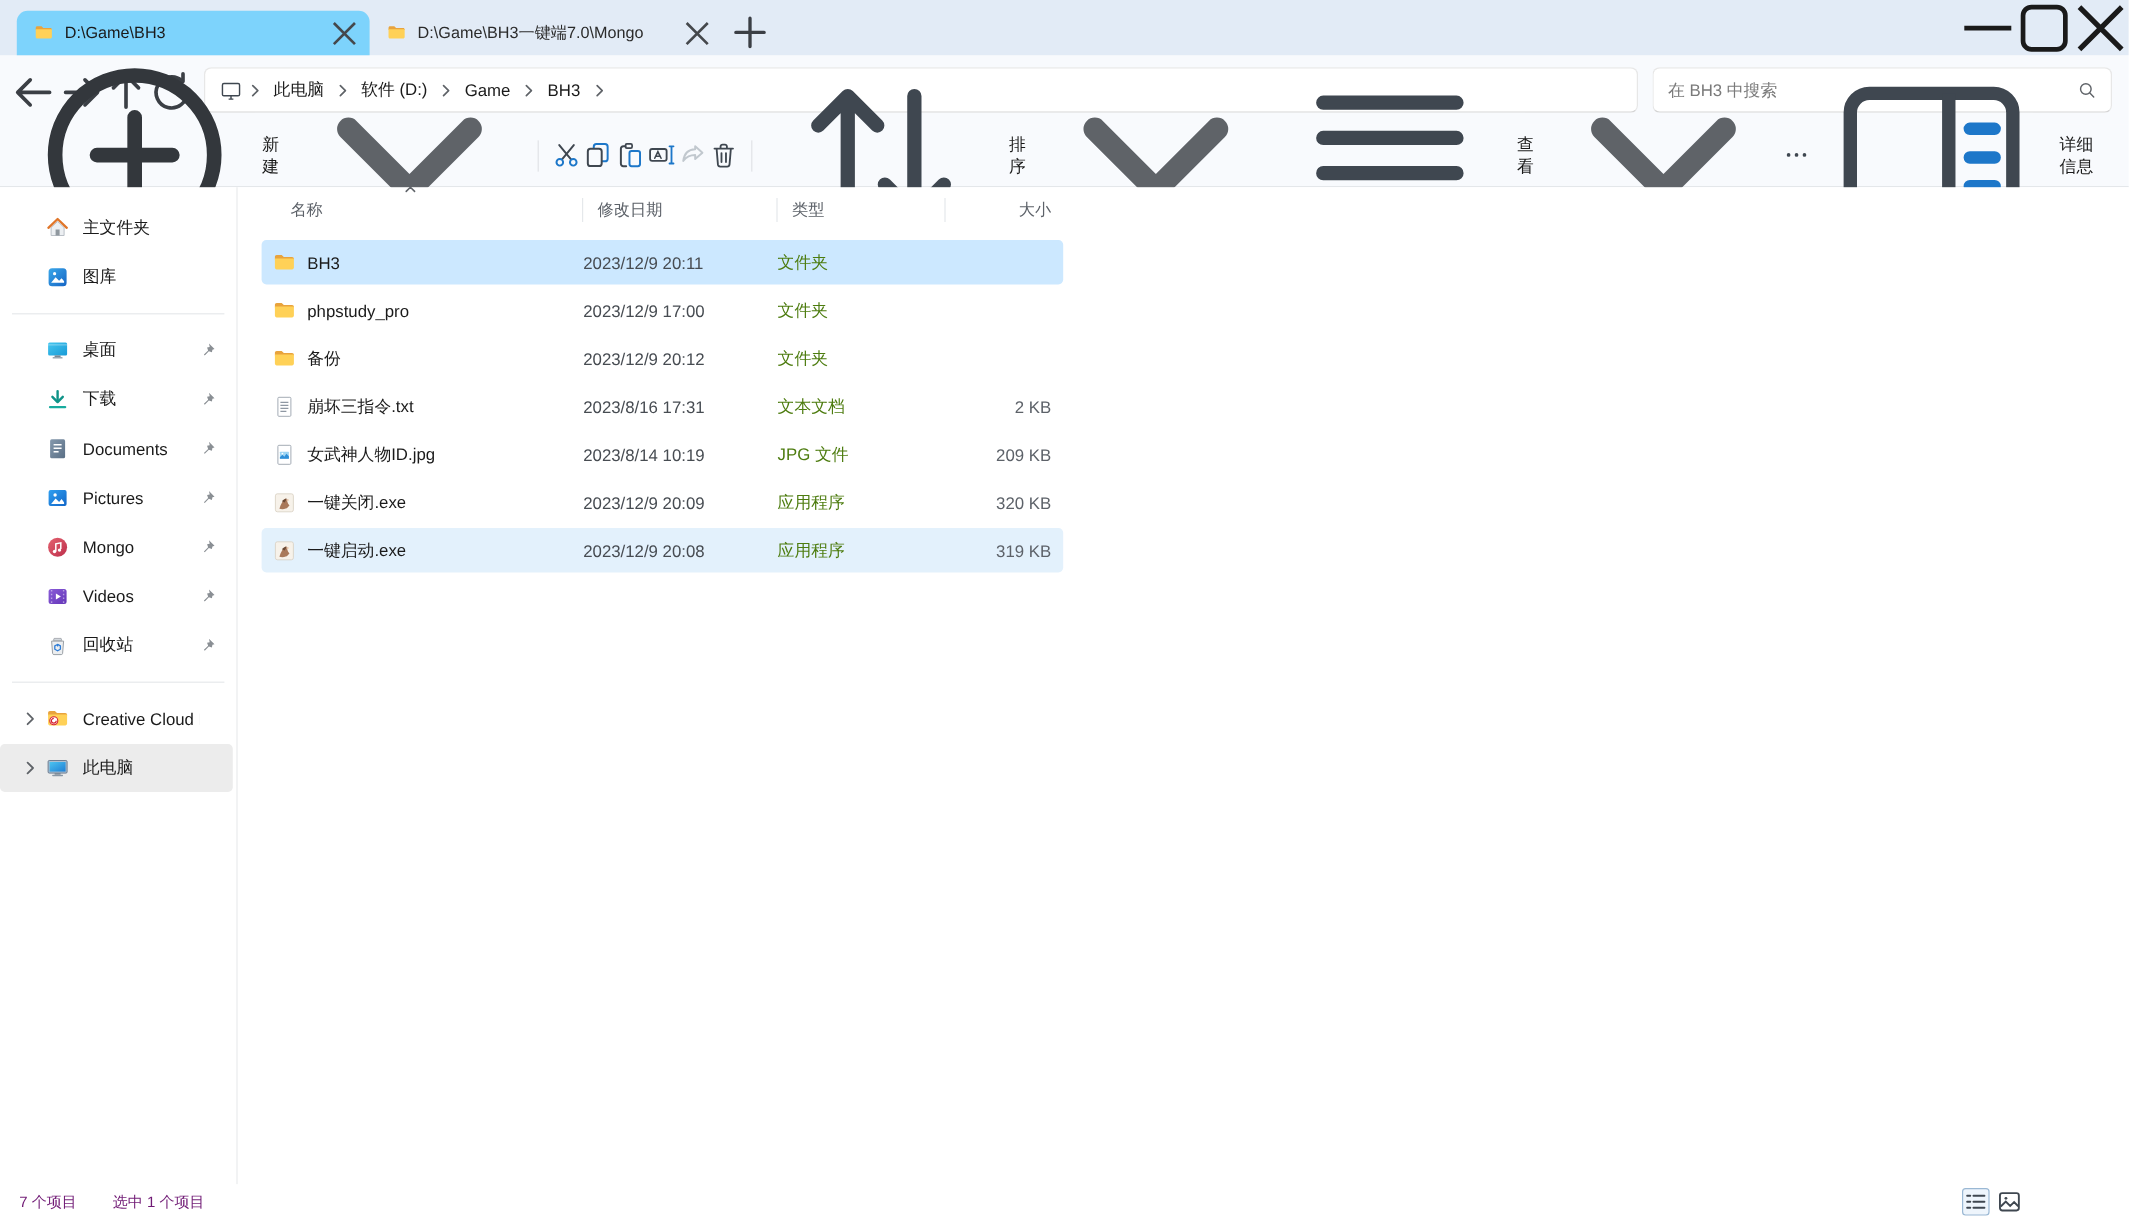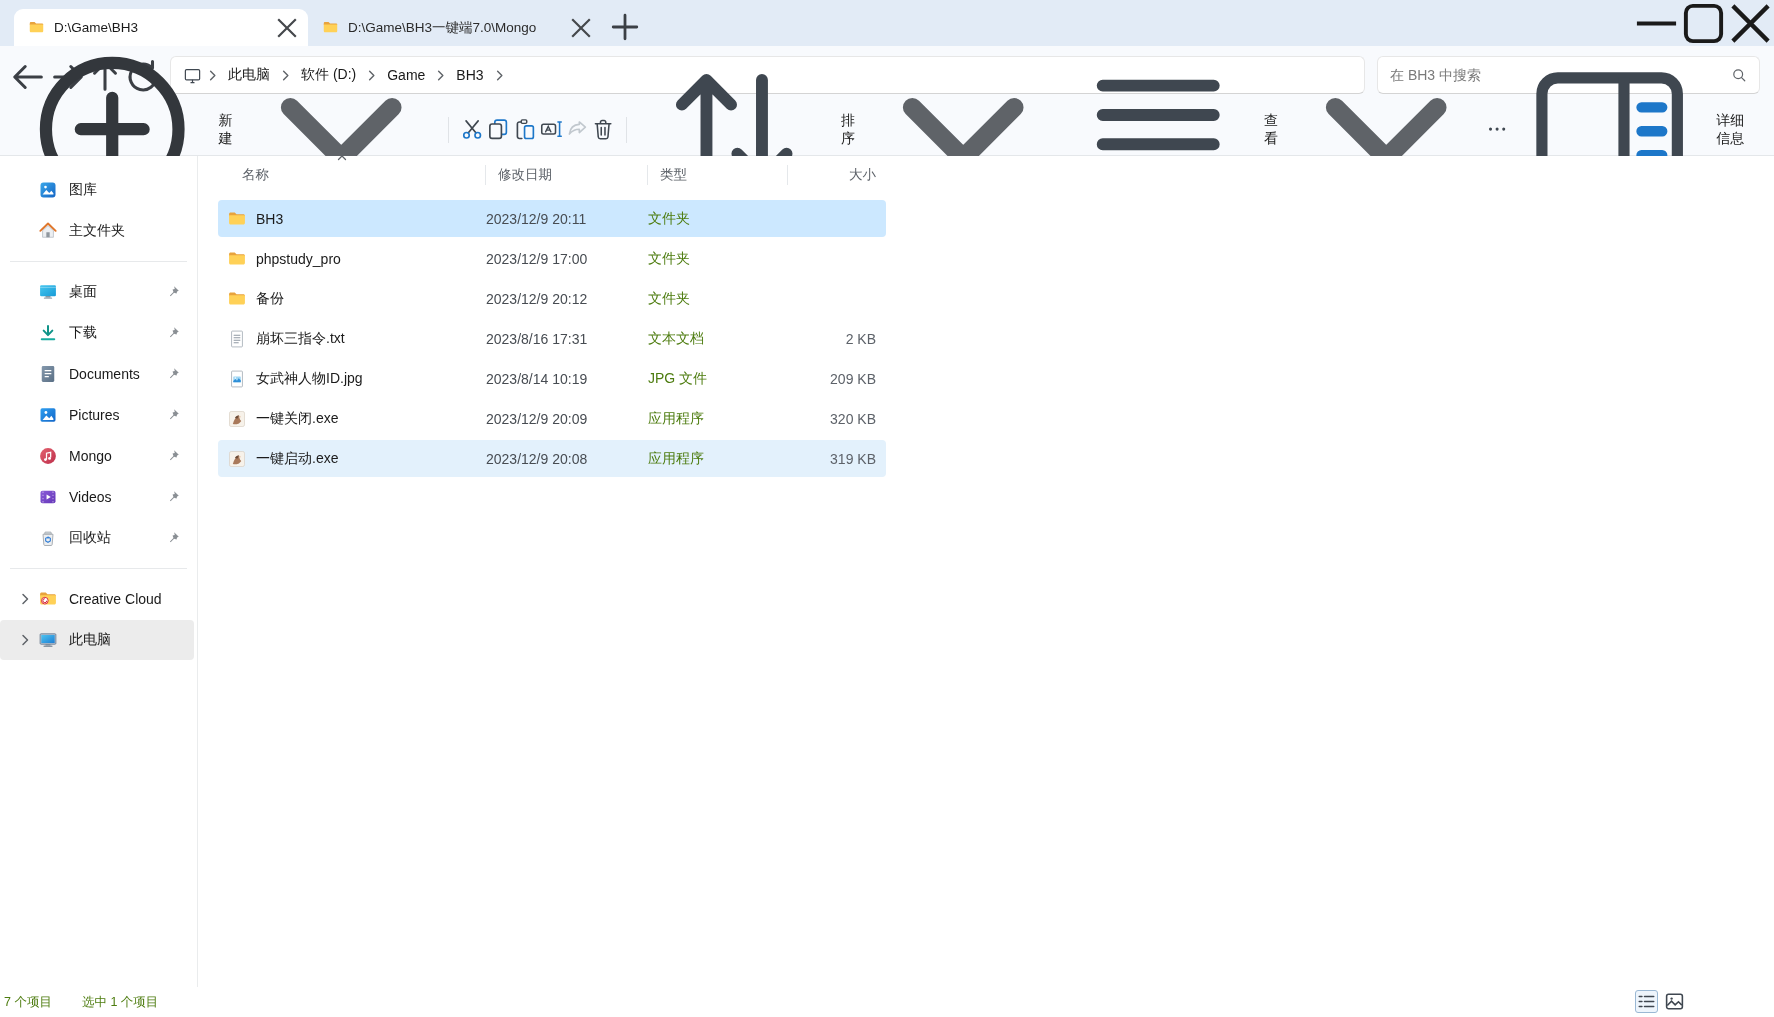--- a/index.html
+++ b/index.html
@@ -3,21 +3,21 @@
 <meta charset="utf-8">
 <style>
   * { margin:0; padding:0; box-sizing:border-box; }
   html,body { width:1774px; height:1017px; overflow:hidden; }
   body { font-family:"Liberation Sans","DejaVu Sans",sans-serif; color:#1a1a1a; background:#fff; }
   .window { width:100%; height:100%; display:flex; flex-direction:column; }
 
   
   .tabbar { height:46px; background:#e2ebf6; display:flex; align-items:flex-end; padding-left:14px; flex:0 0 auto; position:relative; }
   .tab { height:37px; display:flex; align-items:center; gap:9px; padding:0 10px 0 14px; font-size:13.5px; border-radius:9px 9px 0 0; width:294px; }
-  .tab.active { background:#ffffff; }
+  .tab.active { background:#7dd3fc; }
   .tab.inactive { background:transparent; color:#2b2b2b; }
   .tab .ticon { width:17px; height:17px; flex:0 0 auto; }
   .tab .tlabel { white-space:nowrap; overflow:hidden; flex:1; }
   .tab .tclose { width:22px; height:22px; border-radius:4px; display:grid; place-items:center; flex:0 0 auto; }
   .tab .tclose svg { width:10px; height:10px; }
   .newtab { width:30px; height:30px; margin:0 0 4px 8px; border-radius:5px; display:grid; place-items:center; }
   .newtab svg { width:13px; height:13px; }
   .win-controls { position:absolute; right:0; top:0; height:46px; display:flex; }
   .wc { width:47px; height:100%; display:grid; place-items:center; }
   .wc svg { width:11px; height:11px; }
@@ -74,21 +74,21 @@
   .row.selected { background:#cce8ff; }
   .row.hover { background:#e3f1fc; }
   .c-name { width:268px; display:flex; align-items:center; gap:9px; padding-left:9px; min-width:0; }
   .c-name .ficon { width:20px; height:20px; flex:0 0 auto; }
   .c-name .fname { white-space:nowrap; overflow:hidden; color:#1b1b1b; }
   .c-date { width:162px; color:#474c52; }
   .c-type { width:140px; color:#4d7c0f; }
   .c-size { width:98px; text-align:right; padding-right:10px; color:#5d6269; }
 
   
-  .statusbar { height:30px; flex:0 0 auto; display:flex; align-items:center; padding:0 4px; gap:30px; font-size:12.5px; color:#4d7c0f; position:relative; background:#fff; }
+  .statusbar { height:30px; flex:0 0 auto; display:flex; align-items:center; padding:0 16px; gap:30px; font-size:12.5px; color:#701a75; position:relative; background:#fff; }
   .viewtoggles { position:absolute; right:88px; top:3px; display:flex; gap:5px; }
   .vbtn { width:23px; height:23px; display:grid; place-items:center; border-radius:3px; border:1px solid transparent; }
   .vbtn.selected { border-color:#9ab8d4; background:#eef5fc; }
   .vbtn svg { width:15px; height:15px; }
   svg { display:block; }
 </style>
 </head>
 <body>
 
 <div class="window">
@@ -347,48 +347,48 @@
             <path d="M12.8 4.5v13.5" stroke="#3f4750" stroke-width="1.4"></path>
             <path d="M15 8.2h2.6M15 11.2h2.6M15 14.2h2.6" stroke="#1d77c9" stroke-width="1.3" stroke-linecap="round"></path>
           </svg>
         </span>
       <span>详细信息</span>
     </div>
   </div>
 
   <div class="main">
     <div class="sidebar" id="sidebar">
+        <div class="side-item">
+    <span class="side-chev"></span>
+    <span class="side-icon">
+            <svg viewBox="0 0 24 24" style="width: 100%; height: 100%;">
+              <path d="M5.5 11.5v8h13v-8L12 5.5z" fill="#eceff2" stroke="#b9bfc6"></path>
+              <path d="M2.8 11.8L12 3l9.2 8.8" fill="none" stroke="#e0762a" stroke-width="2.3" stroke-linecap="round" stroke-linejoin="round"></path>
+              <rect x="10" y="13.5" width="4" height="6" fill="#8f979e"></rect>
+            </svg>
+          </span>
+    <span class="side-label">主文件夹</span>
+    <span class="side-pin"></span>
+  </div>
         <div class="side-item">
     <span class="side-chev"></span>
     <span class="side-icon">
             <svg viewBox="0 0 24 24" style="width: 100%; height: 100%;">
               <defs>
                 <linearGradient id="g1" x1="0" y1="0" x2="1" y2="1">
                   <stop offset="0" stop-color="#3aa7e9"></stop>
                   <stop offset="1" stop-color="#1565c5"></stop>
                 </linearGradient>
               </defs>
               <rect x="3" y="3" width="18" height="18" rx="3.5" fill="url(#g1)"></rect>
               <path d="M5.5 17.5L10 12l3.5 3.5 2.5-2.5 2.5 3v1.5h-13z" fill="#fff"></path>
               <circle cx="9" cy="8.5" r="1.6" fill="#fff"></circle>
             </svg>
           </span>
     <span class="side-label">图库</span>
-    <span class="side-pin"></span>
-  </div>
-        <div class="side-item">
-    <span class="side-chev"></span>
-    <span class="side-icon">
-            <svg viewBox="0 0 24 24" style="width: 100%; height: 100%;">
-              <path d="M5.5 11.5v8h13v-8L12 5.5z" fill="#eceff2" stroke="#b9bfc6"></path>
-              <path d="M2.8 11.8L12 3l9.2 8.8" fill="none" stroke="#e0762a" stroke-width="2.3" stroke-linecap="round" stroke-linejoin="round"></path>
-              <rect x="10" y="13.5" width="4" height="6" fill="#8f979e"></rect>
-            </svg>
-          </span>
-    <span class="side-label">主文件夹</span>
     <span class="side-pin"></span>
   </div>
         <div class="side-divider"></div>
         <div class="side-item">
     <span class="side-chev"></span>
     <span class="side-icon">
             <svg viewBox="0 0 24 24" style="width: 100%; height: 100%;">
               <defs>
                 <linearGradient id="g2" x1="0" y1="0" x2="1" y2="1">
                   <stop offset="0" stop-color="#45c6ef"></stop>

